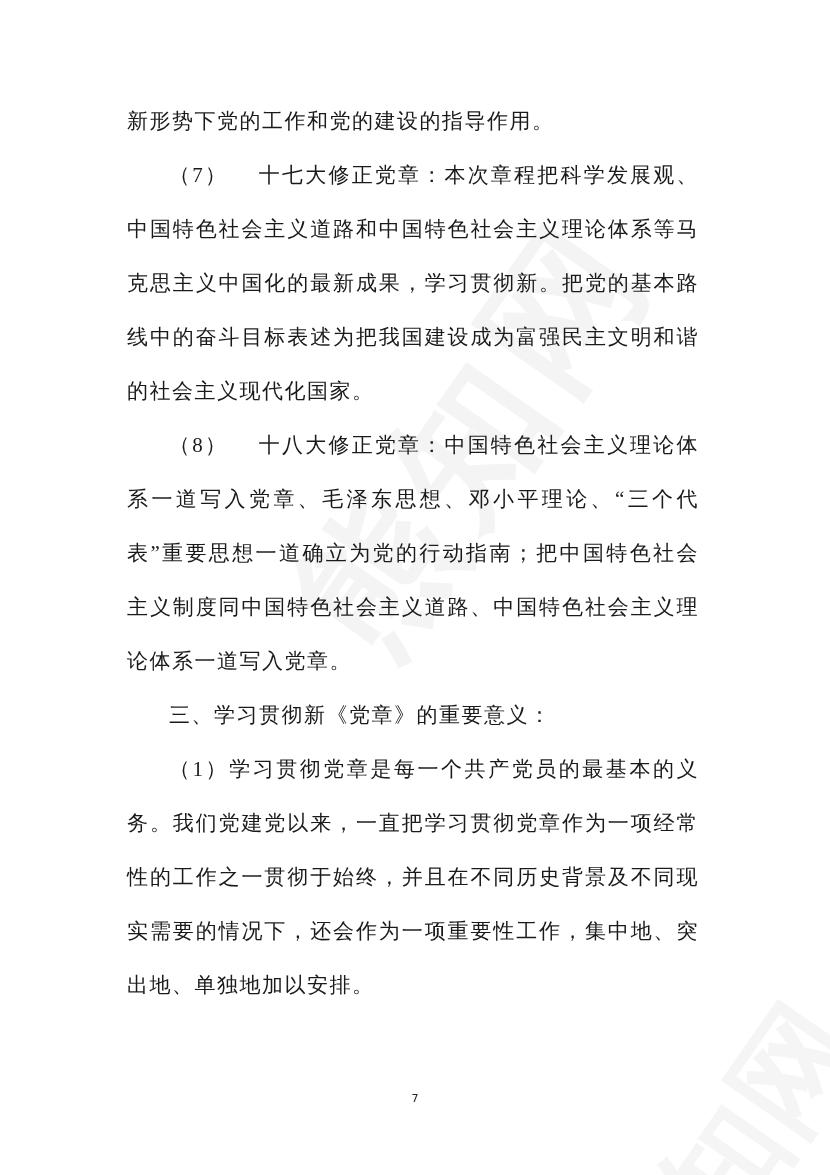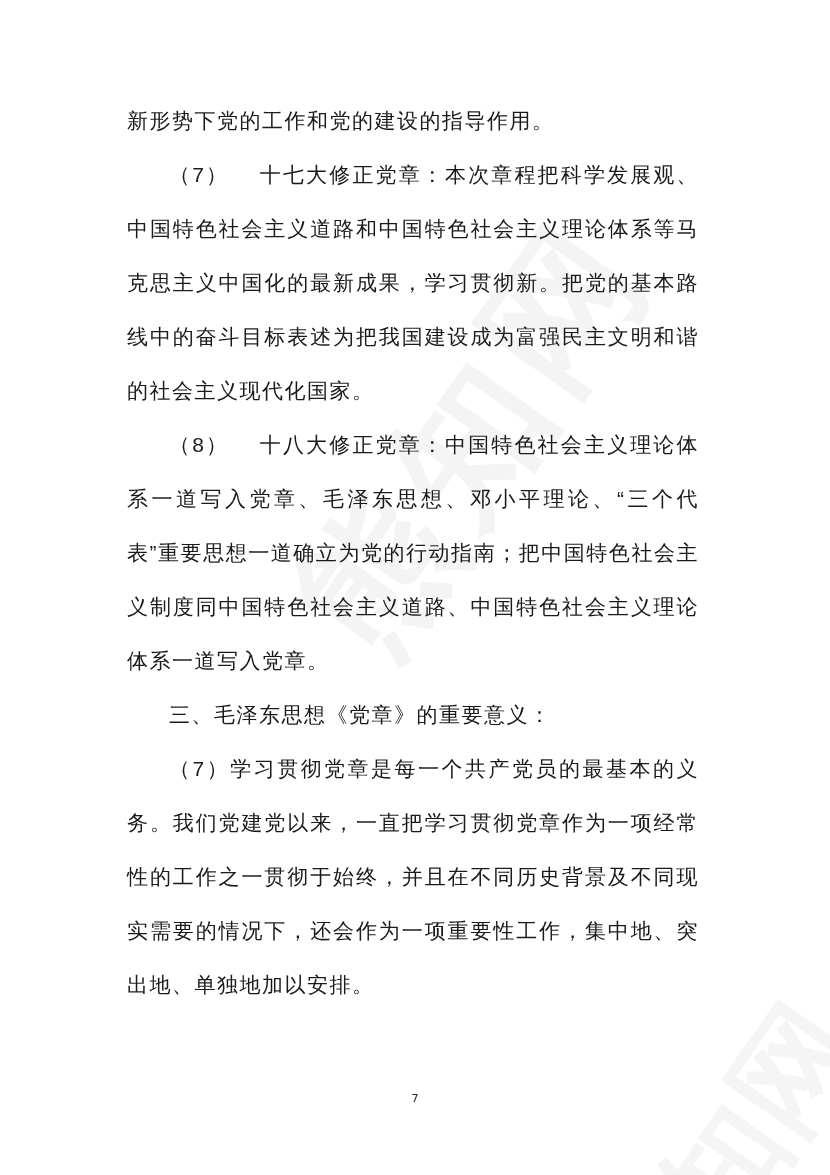--- a/index.html
+++ b/index.html
@@ -3,21 +3,21 @@
 <meta charset="utf-8">
 <style>
   html, body { margin: 0; padding: 0; background: #ffffff; }
   body { width: 830px; height: 1175px; position: relative; overflow: hidden; }
   .page {
     position: absolute; left: 0; top: 0; width: 830px; height: 1175px;
     background: #ffffff;
   }
   .content {
     position: absolute; left: 127px; top: 94px; width: 572px;
-    font-family: Liberation Sans, sans-serif;
+    font-family: Liberation Serif, serif;
     font-size: 21px; color: #1a1a1a; line-height: 54px;
     letter-spacing: 1.5px;
   }
   .para { margin: 0; text-align: justify; }
   .indent { text-indent: 42px; }
   .gap { display: inline-block; width: 30px; }
   .page-number {
     position: absolute; left: 0; width: 830px; top: 1092px; text-align: center;
     font-family: "DejaVu Sans", "Liberation Sans", sans-serif; font-size: 11px; color: #222;
   }
@@ -46,21 +46,21 @@
     <p class="para">
       <span>新形势下党的工作和党的建设的指导作用。</span>
     </p>
     <p class="para indent">
       <span>（7）</span><span class="gap"></span><span>十七大修正党章：本次章程把科学发展观、中国特色社会主义道路和中国特色社会主义理论体系等马克思主义中国化的最新成果，学习贯彻新。把党的基本路线中的奋斗目标表述为把我国建设成为富强民主文明和谐的社会主义现代化国家。</span>
     </p>
     <p class="para indent">
       <span>（8）</span><span class="gap"></span><span>十八大修正党章：中国特色社会主义理论体系一道写入党章、毛泽东思想、邓小平理论、“三个代表”重要思想一道确立为党的行动指南；把中国特色社会主义制度同中国特色社会主义道路、中国特色社会主义理论体系一道写入党章。</span>
     </p>
     <p class="para indent">
-      <span>三、毛泽东思想《党章》的重要意义：</span>
+      <span>三、学习贯彻新《党章》的重要意义：</span>
     </p>
     <p class="para indent">
-      <span>（7）学习贯彻党章是每一个共产党员的最基本的义务。我们党建党以来，一直把学习贯彻党章作为一项经常性的工作之一贯彻于始终，并且在不同历史背景及不同现实需要的情况下，还会作为一项重要性工作，集中地、突出地、单独地加以安排。</span>
+      <span>（1）学习贯彻党章是每一个共产党员的最基本的义务。我们党建党以来，一直把学习贯彻党章作为一项经常性的工作之一贯彻于始终，并且在不同历史背景及不同现实需要的情况下，还会作为一项重要性工作，集中地、突出地、单独地加以安排。</span>
     </p>
   </div>
 
   <div class="page-number">7</div>
 </div>
 
 </body></html>

